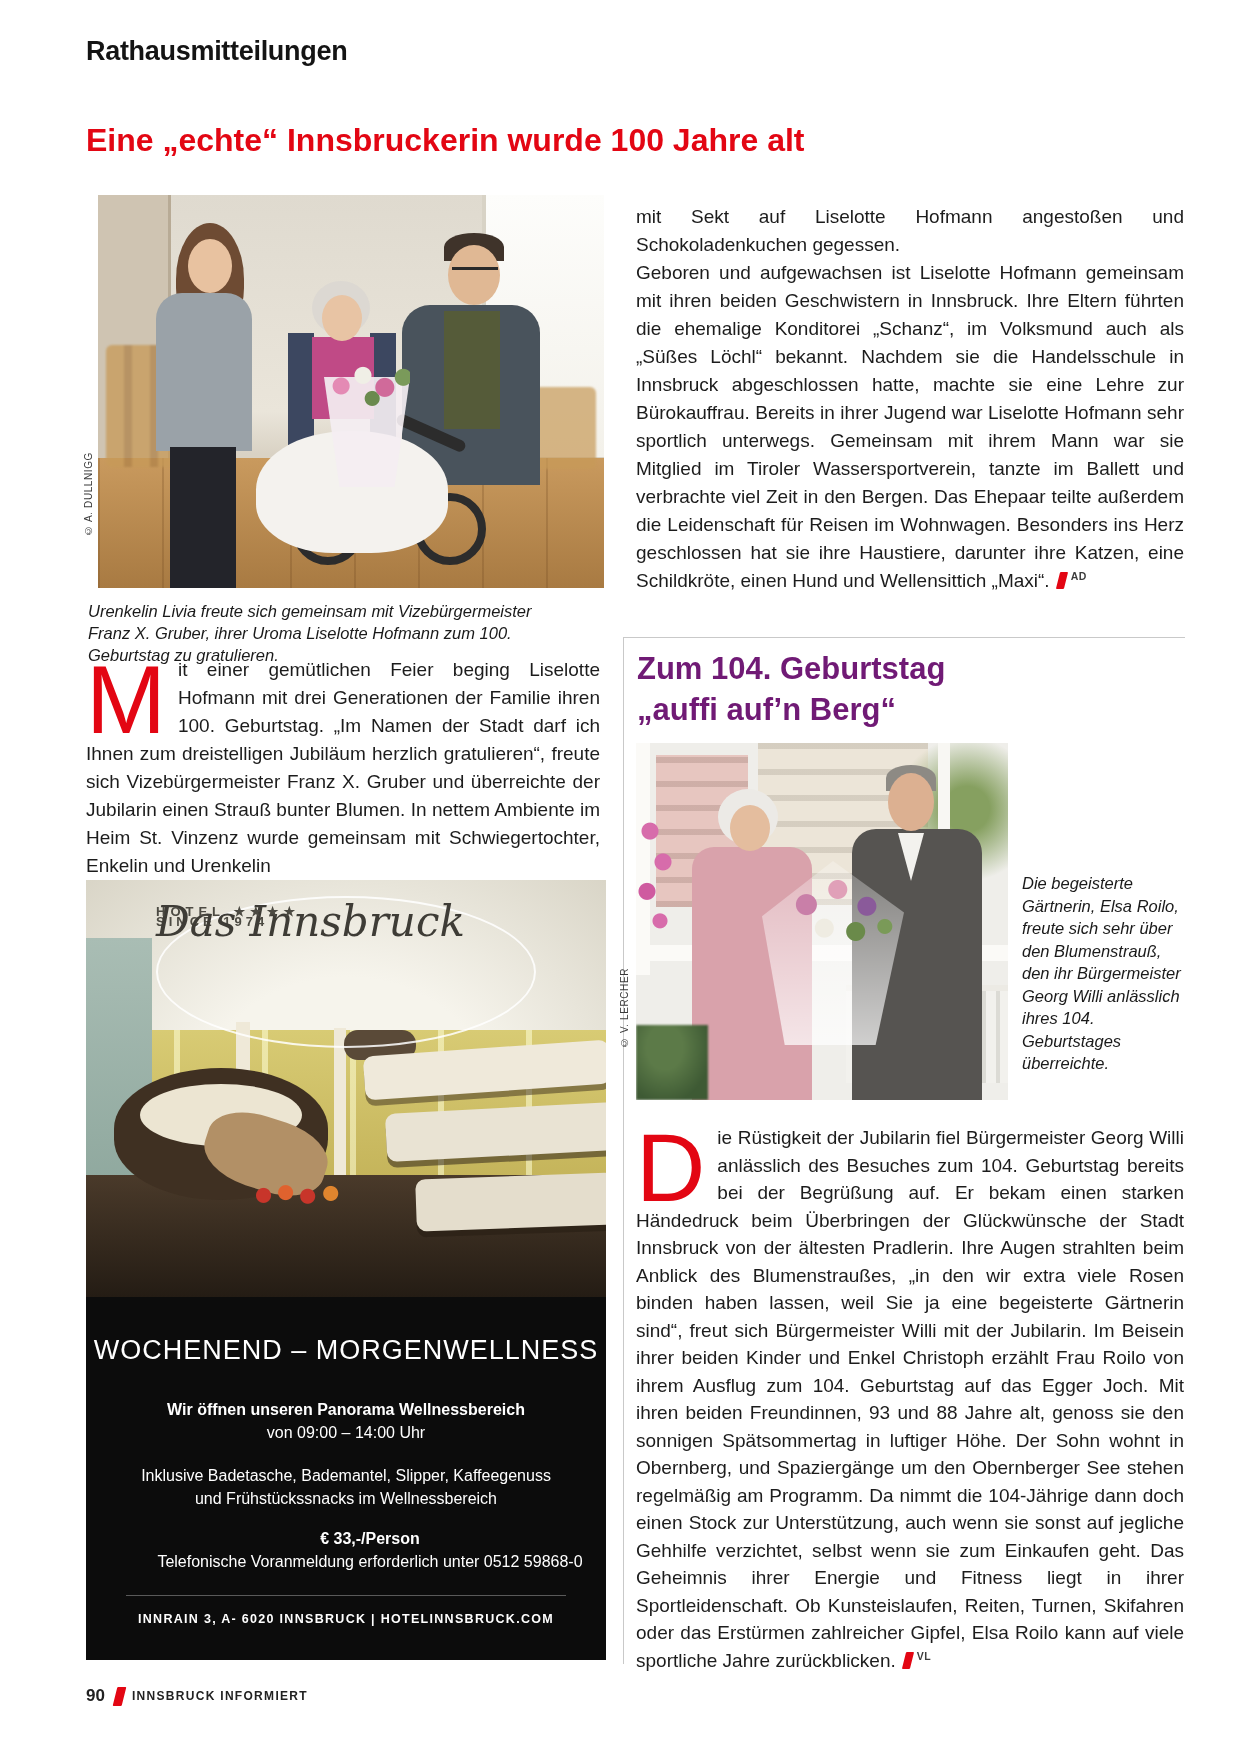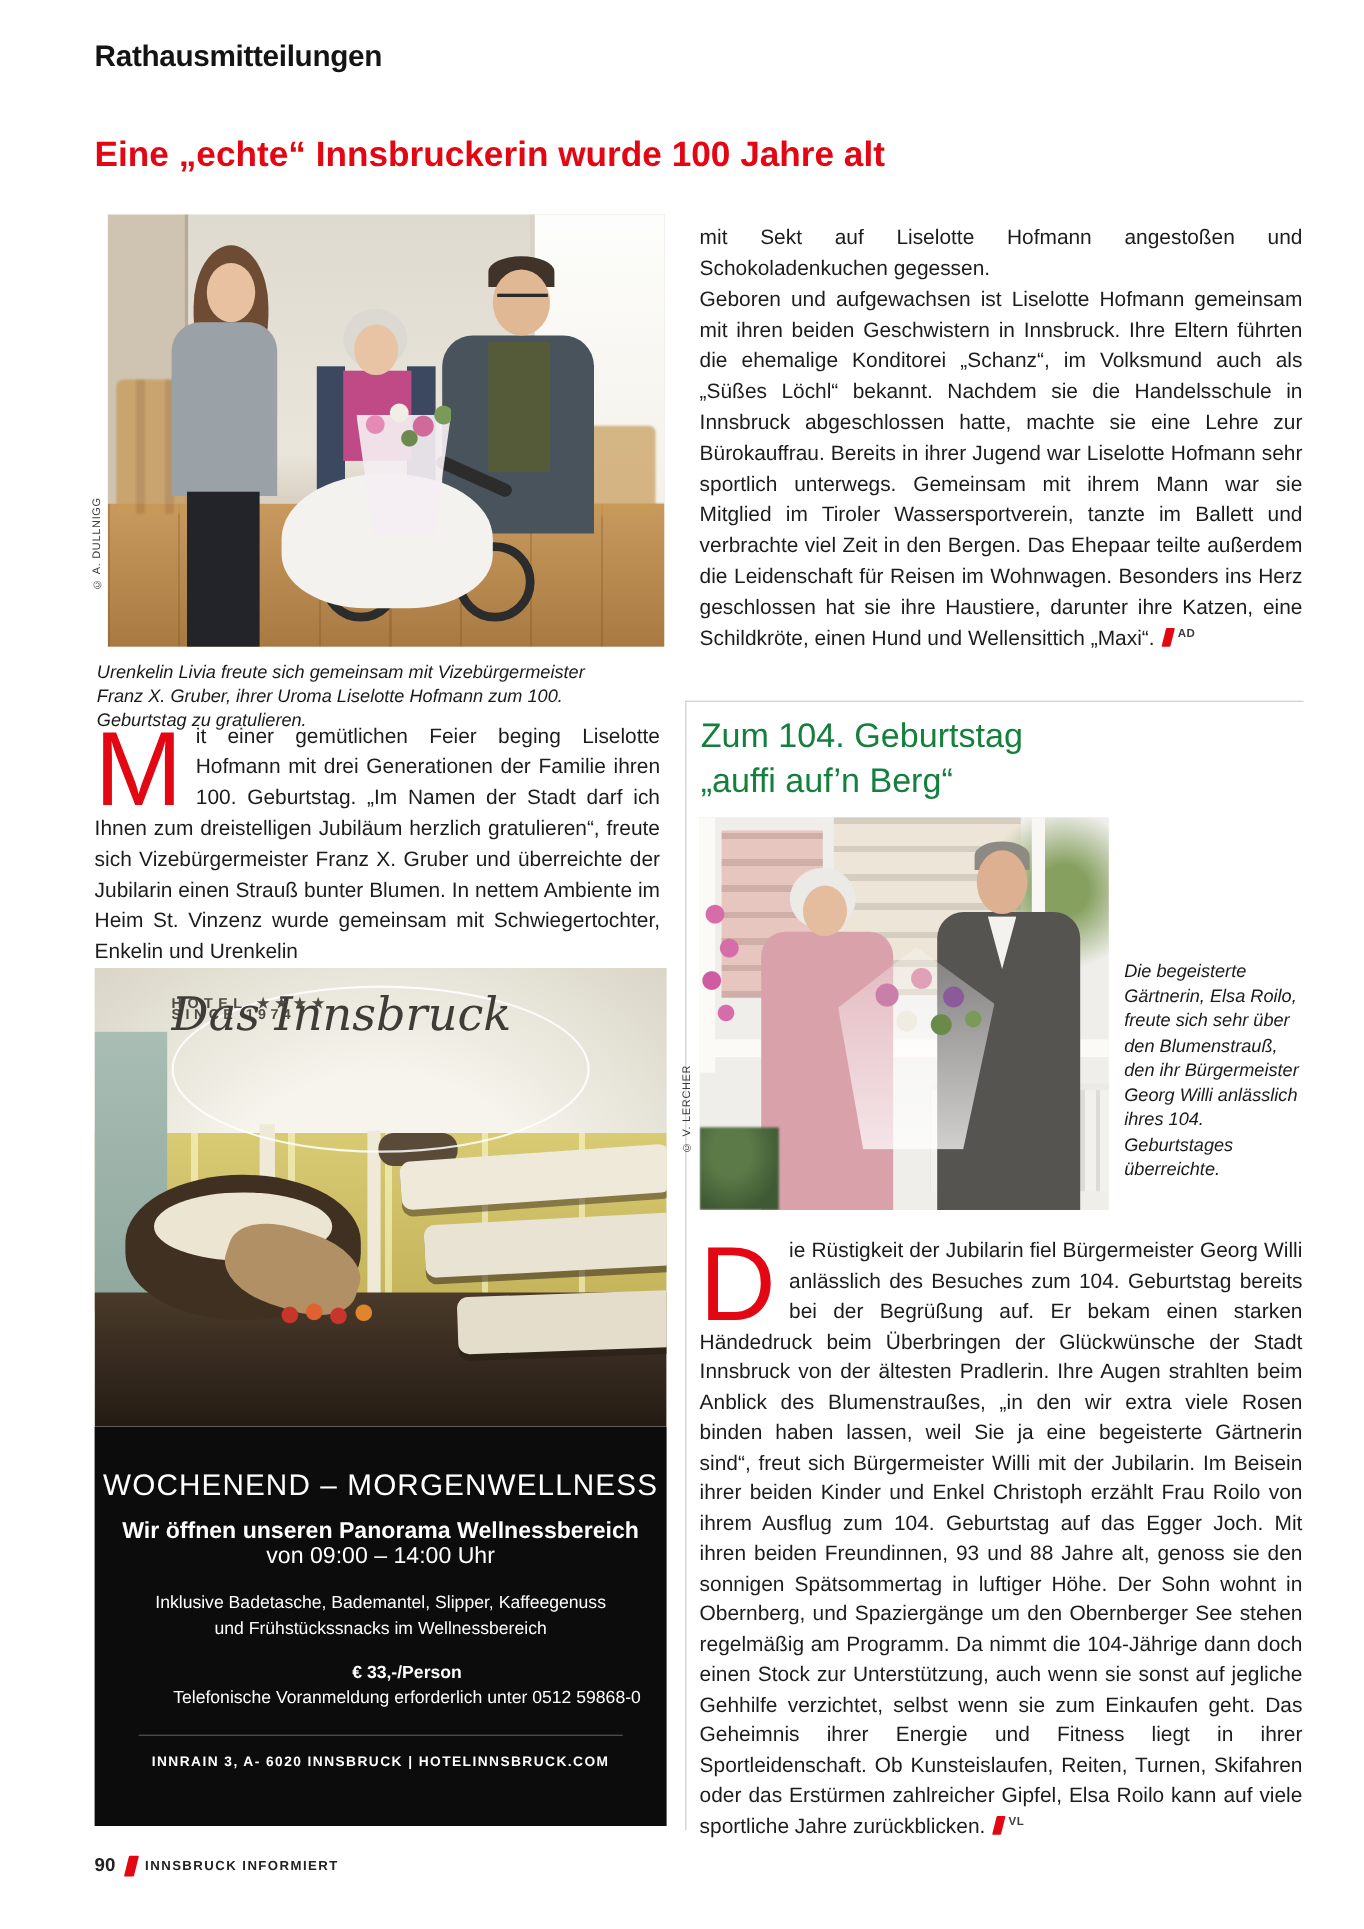--- a/index.html
+++ b/index.html
@@ -3,21 +3,21 @@
 <meta charset="utf-8">
 <style>
   html,body { margin:0; padding:0; }
   body { width:1240px; height:1754px; background:#ffffff; font-family:"Liberation Sans", sans-serif; color:#1c1c1c; position:relative; overflow:hidden; }
   .abs { position:absolute; }
   p { margin:0; }
 
   
   .section-label { left:86px; top:36px; font-size:27px; font-weight:700; letter-spacing:-0.3px; color:#141414; }
   .headline1 { left:86px; top:120px; font-size:32px; line-height:40px; font-weight:700; color:#e30613; }
-  .headline2 { left:637px; top:648px; font-size:31px; line-height:41px; font-weight:400; color:#15803d; }
+  .headline2 { left:637px; top:648px; font-size:31px; line-height:41px; font-weight:700; color:#701a75; }
   .headline2 span { display:block; }
 
   
   .bodycol { font-size:19px; line-height:28px; text-align:justify; color:#1c1c1c; }
   .dropcap { float:left; color:#e30613; font-size:96px; line-height:76px; margin:6px 12px 0 0; font-weight:400; }
   .left-col   { left:86px;  top:656px;  width:514px; }
   .right-col  { left:636px; top:203px;  width:548px; }
   .right-col p + p { margin-top:0; }
   .a2-body    { left:636px; top:1124px; width:548px; line-height:27.5px; }
 
@@ -113,21 +113,21 @@
   .adp-fruits { left:166px; top:300px; width:96px; height:28px;
       background:radial-gradient(circle at 12% 55%,#c8352a 7px,rgba(0,0,0,0) 8px),radial-gradient(circle at 35% 45%,#e0622e 7px,rgba(0,0,0,0) 8px),radial-gradient(circle at 58% 58%,#c8352a 7px,rgba(0,0,0,0) 8px),radial-gradient(circle at 82% 48%,#e0852e 7px,rgba(0,0,0,0) 8px); }
   .ad-logo { position:absolute; left:70px; top:16px; width:380px; height:152px; text-align:center; }
   .ad-logo-ellipse { position:absolute; left:0; top:0; width:376px; height:148px; border:2px solid rgba(255,255,255,0.85); border-radius:50%; }
   .ad-since { position:relative; padding-top:18px; font-size:13px; letter-spacing:4px; color:#4c4a42; font-weight:600; }
   .ad-brand { position:relative; font-family:"DejaVu Serif", serif; font-style:italic; font-size:42px; line-height:48px; color:#3e3c36; margin-top:2px; }
   .ad-hotel { position:relative; font-size:13px; letter-spacing:5px; color:#4c4a42; margin-top:8px; font-weight:600; }
 
   .ad-info { position:absolute; left:0; top:417px; width:520px; height:363px; background:#0c0c0c; color:#ffffff; text-align:center; }
   .ad-title { padding-top:38px; font-size:27px; font-weight:400; letter-spacing:1px; }
-  .ad-group1 { margin-top:14px; font-size:21px; line-height:23px; }
+  .ad-group1 { margin-top:32px; font-size:16px; line-height:23px; }
   .ad-bold { font-weight:700; }
   .ad-group2 { margin-top:20px; font-size:16px; line-height:23px; }
   .ad-group3 { margin-top:17px; font-size:16px; line-height:23px;padding-left:48px; }
   .ad-divider { margin:22px auto 0 auto; width:440px; height:1px; background:#5a5a5a; }
   .ad-address { margin-top:16px; font-size:12.5px; letter-spacing:1.3px; font-weight:600; }
 
   
   .footer { left:86px; top:1686px; display:flex; align-items:center; }
   .footer-page { font-size:17px; font-weight:700; color:#222; }
   .footer-slash { display:inline-block; width:9px; height:19px; background:#e30613; transform:skewX(-14deg); margin:0 8px 0 10px; border-radius:1px; }

